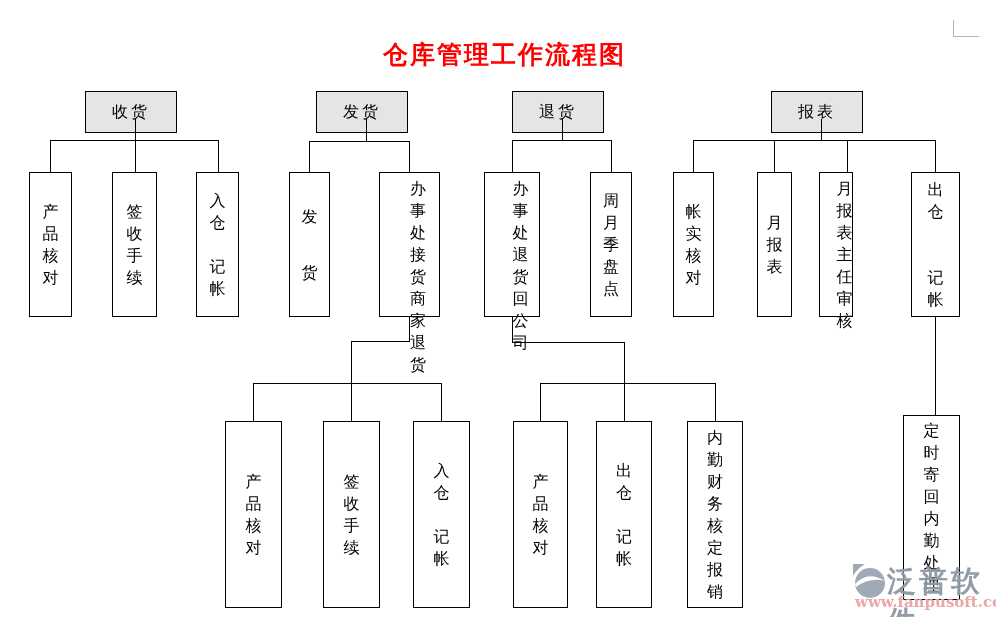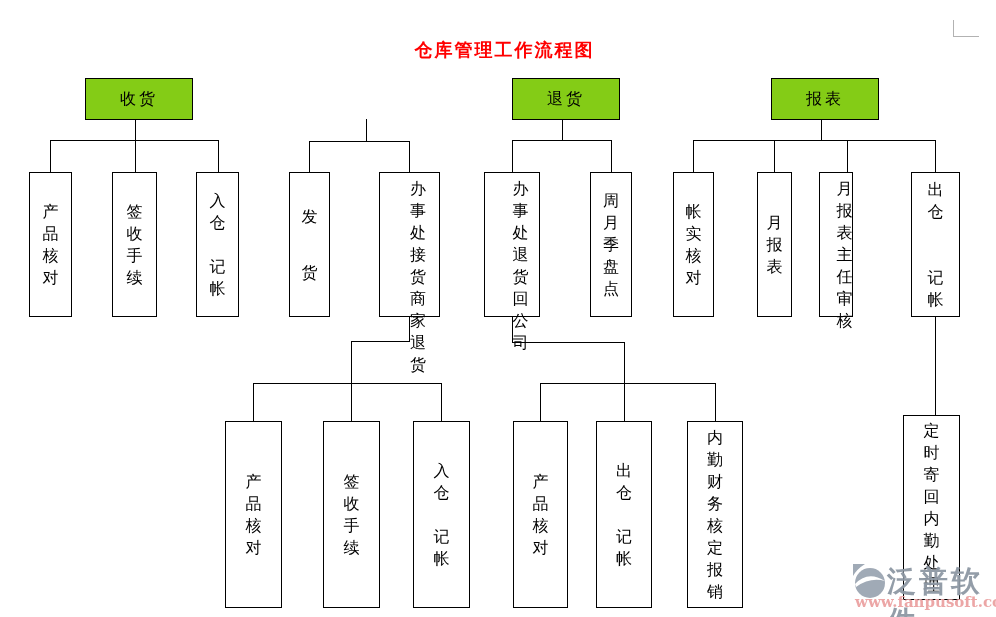--- a/index.html
+++ b/index.html
@@ -1,24 +1,24 @@
 <!DOCTYPE html>
 <html><head>
 <meta charset="utf-8">
 <style>
   * { box-sizing: border-box; margin: 0; padding: 0; }
   html,body { background:#ffffff; }
   body { font-family: "DejaVu Sans", "Liberation Sans", sans-serif; }
   #canvas { position: relative; width: 996px; height: 617px; background:#ffffff; overflow:hidden; }
 
   .title { position:absolute; top:38px; left:0; width:100%; text-align:center;
-           font-size:18px; font-weight:bold; color:#ff0000; letter-spacing:2px;padding-left:13px; }
+           font-size:25px; font-weight:bold; color:#ff0000; letter-spacing:2px;padding-left:13px; }
 
-  .tbox { position:absolute; top:78px; width:108px; height:42px; border:1px solid #000;
-          background:#84cc16; display:flex; align-items:center; justify-content:center;
+  .tbox { position:absolute; top:91px; width:92px; height:42px; border:1px solid #000;
+          background:#e5e5e5; display:flex; align-items:center; justify-content:center;
           font-size:16px; letter-spacing:3px; color:#000; }
 
   .vbox { position:absolute; border:1px solid #000; background:#fff;
           display:flex; align-items:center; justify-content:center; text-align:center;
           white-space:pre-line; font-size:16px; line-height:22px; color:#000; }
   .r1 { top:172px; height:145px; }
   .r2 { top:421px; height:187px; }
   .c2 { letter-spacing:9px; padding-left:26px; align-items:flex-start; padding-top:5px; }
   .lh28 { line-height:28px; }
 
@@ -37,20 +37,21 @@
 <body>
 
 <div id="canvas">
 
   <div class="title">仓库管理工作流程图</div>
 
   <i class="vl gray" style="left:953px;top:20px;height:17px"></i>
   <i class="hl gray" style="left:953px;top:36px;width:26px"></i>
 
   <div class="tbox" style="left:85px">收货</div>
+  <div class="tbox" style="left:316px">发货</div>
   <div class="tbox" style="left:512px">退货</div>
   <div class="tbox" style="left:771px">报表</div>
 
   <i class="vl" style="left:135px;top:119px;height:21px"></i>
   <i class="hl" style="left:50px;top:140px;width:169px"></i>
   <i class="vl" style="left:50px;top:140px;height:32px"></i>
   <i class="vl" style="left:135px;top:140px;height:32px"></i>
   <i class="vl" style="left:218px;top:140px;height:32px"></i>
 
   <i class="vl" style="left:366px;top:119px;height:22px"></i>

